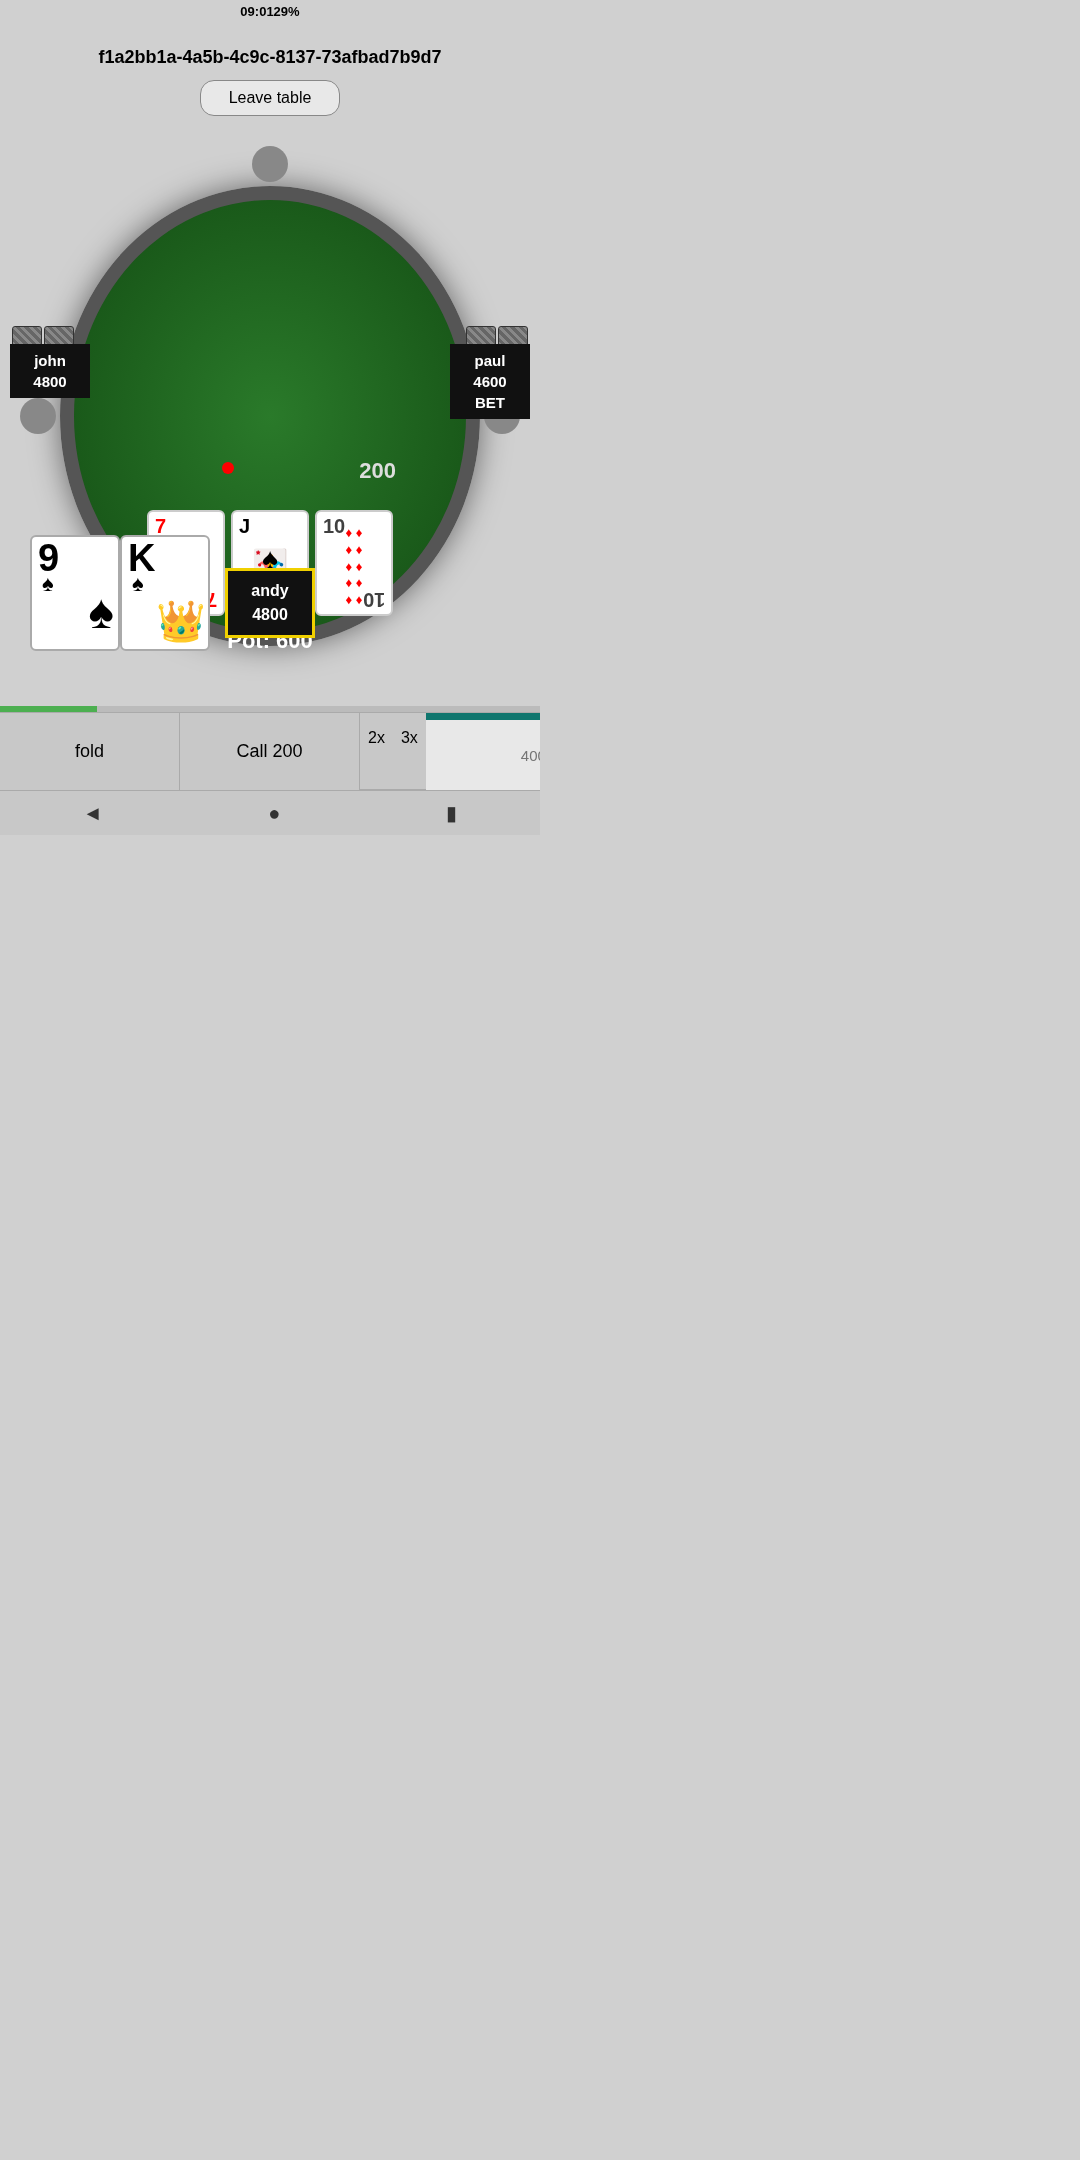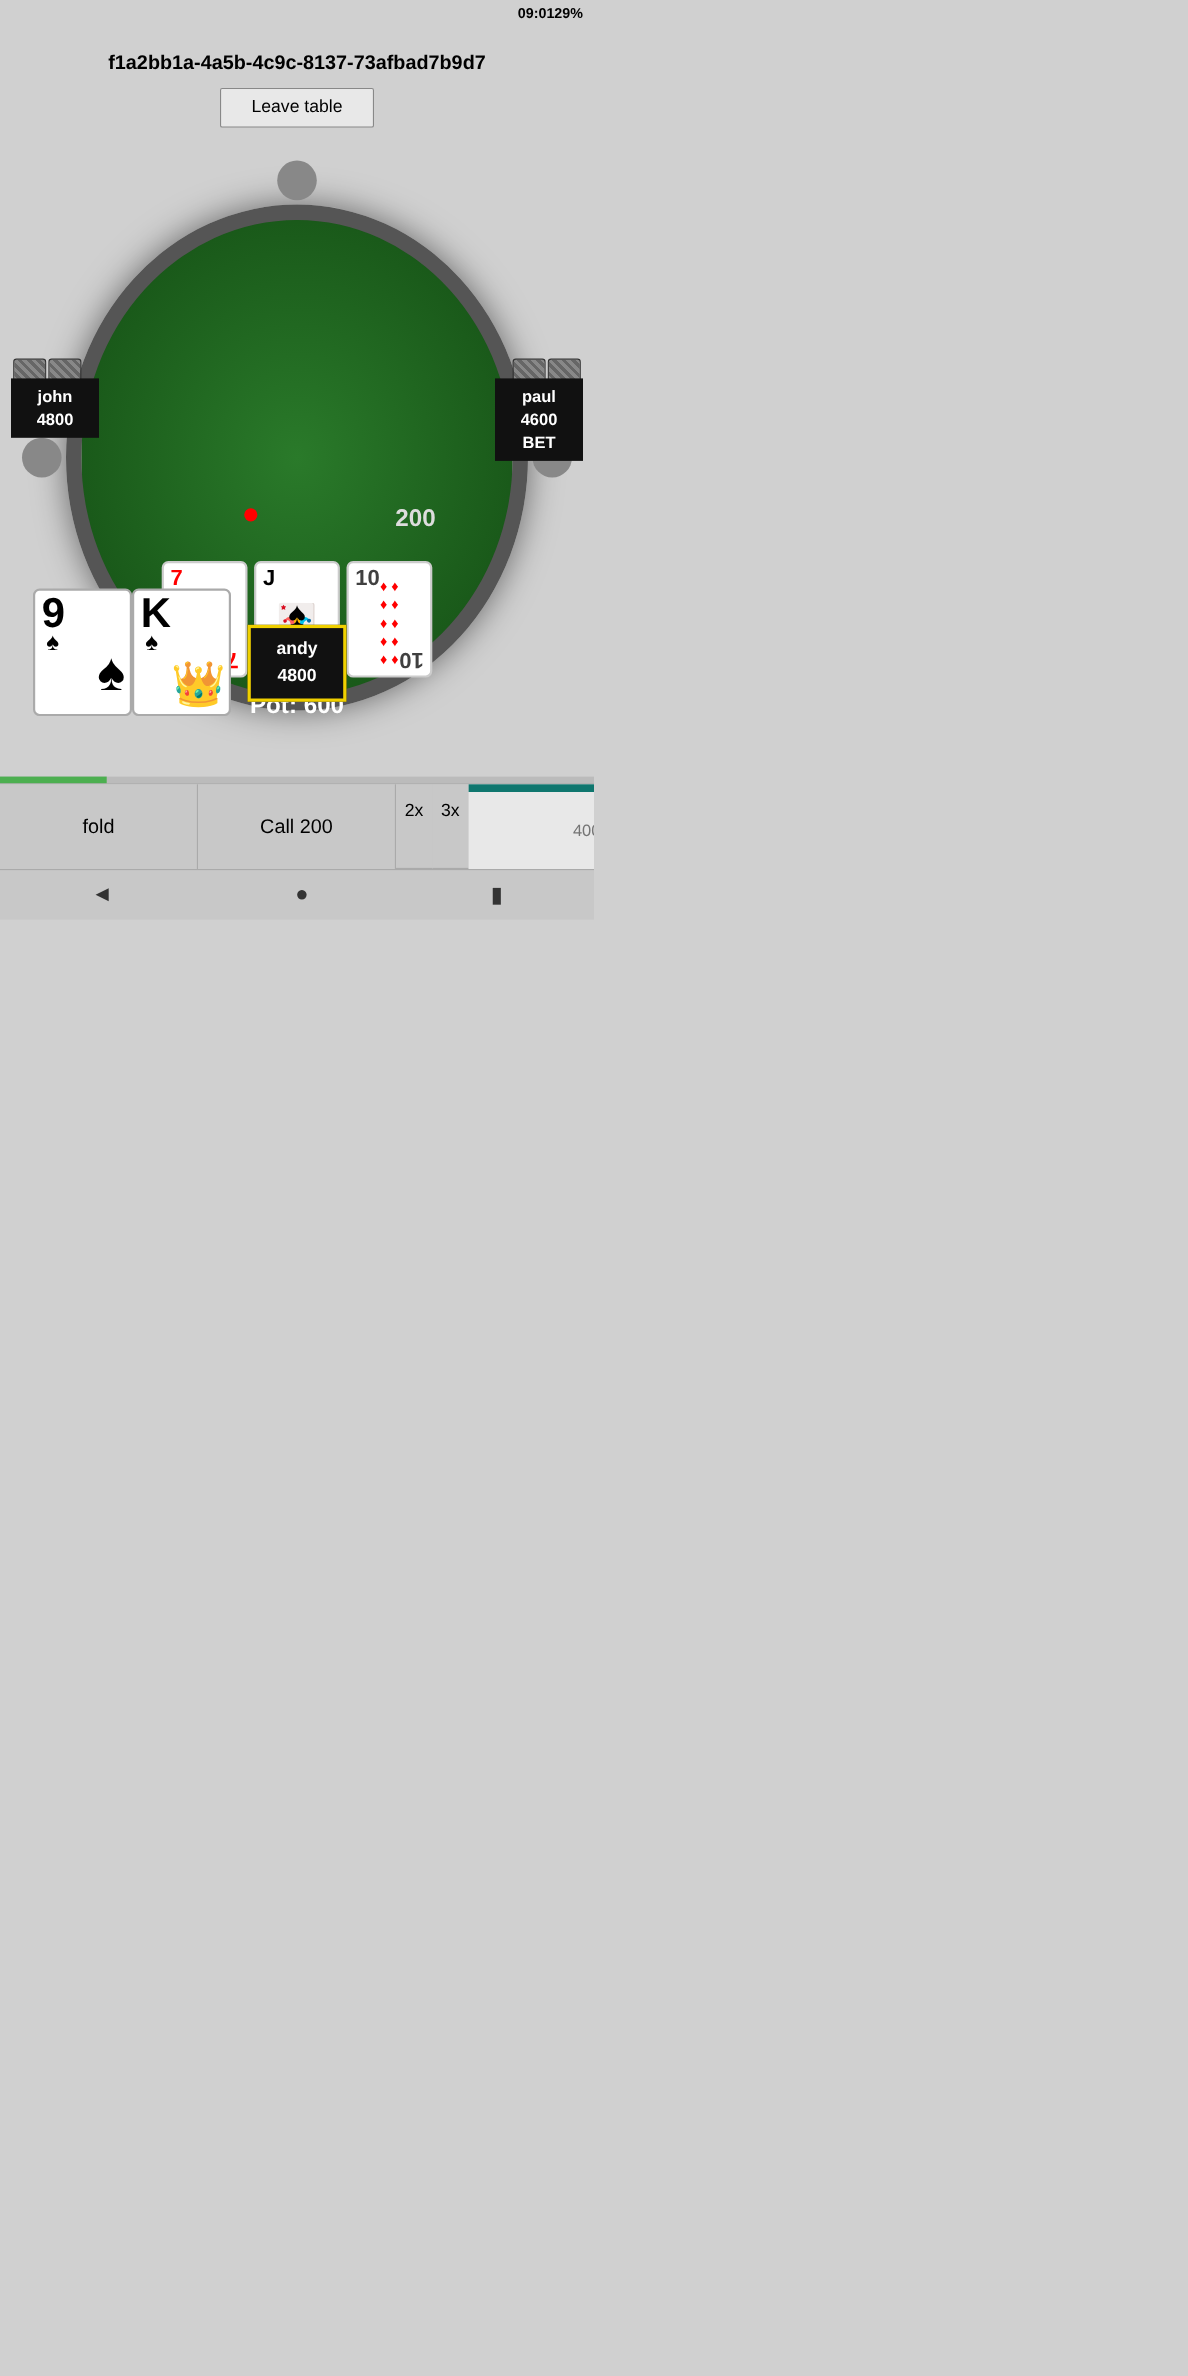--- a/index.html
+++ b/index.html
@@ -8,21 +8,21 @@
       width: 540px;
       min-height: 1080px;
       background: #d0d0d0;
       font-family: Arial, sans-serif;
       overflow-x: hidden;
     }
 
     
     .status-bar {
       display: flex;
-      justify-content: flex-end;
+      justify-content: center;
       align-items: center;
       padding: 4px 10px;
       font-size: 13px;
       font-weight: bold;
       color: #000;
       background: #d0d0d0;
     }
 
     
     .game-title {
@@ -39,21 +39,21 @@
       display: flex;
       justify-content: center;
       margin: 6px 0 10px;
     }
     .leave-btn {
       background: #e8e8e8;
       border: 1.5px solid #888;
       padding: 8px 28px;
       font-size: 16px;
       cursor: pointer;
-      border-radius: 2px;
+      border-radius: 14px;
     }
 
     
     .table-area {
       position: relative;
       width: 100%;
       height: 580px;
     }
 
     

